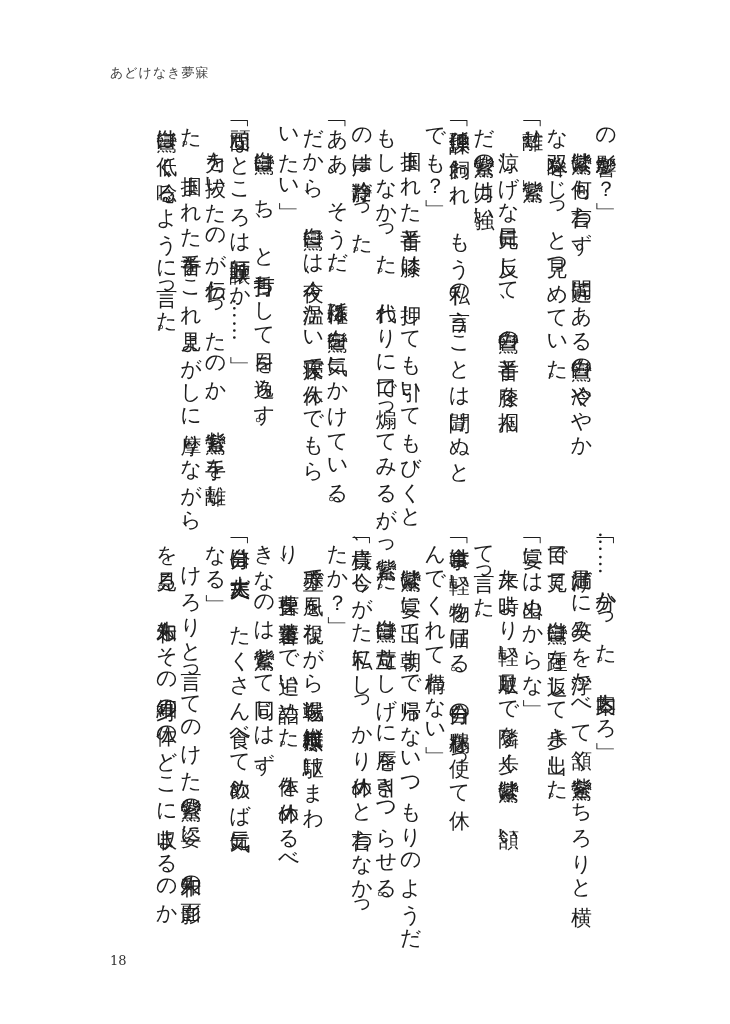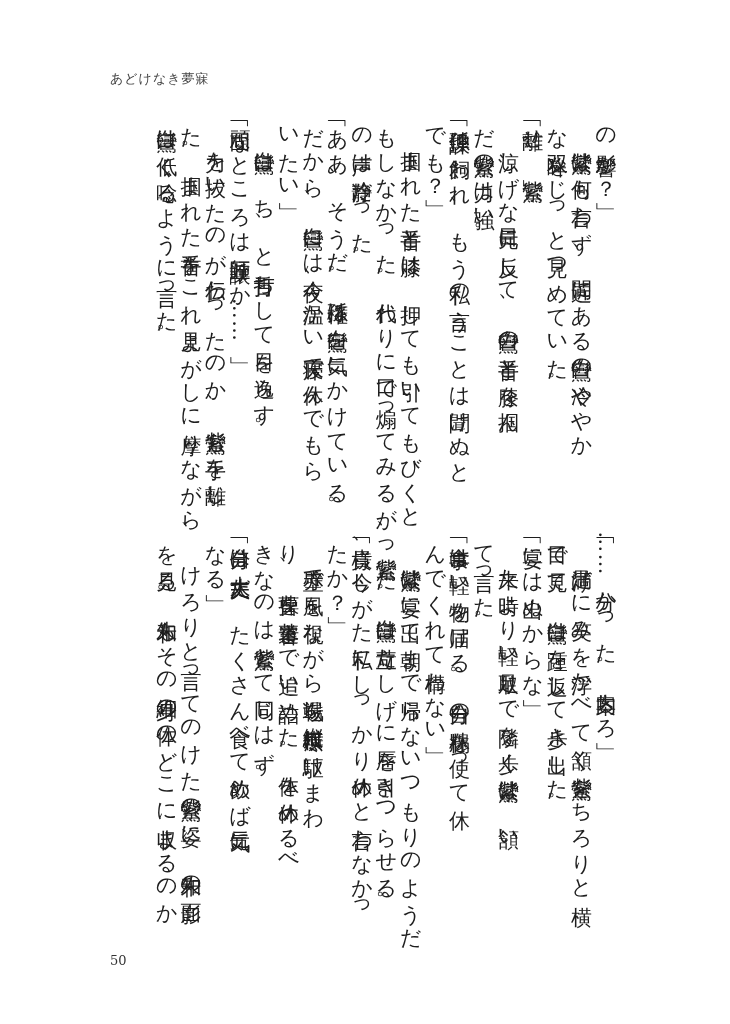--- a/index.html
+++ b/index.html
@@ -11,21 +11,21 @@
       width: 730px;
       height: 1024px;
       position: relative;
       overflow: hidden;
       font-family: "DejaVu Serif", "Liberation Serif", serif;
       color: #222222;
     }
     .running-head {
       position: absolute;
       left: 110px;
-      top: 70px;
+      top: 64px;
       font-size: 13px;
       letter-spacing: 1px;
       color: #444444;
     }
     .text-block {
       position: absolute;
       writing-mode: vertical-rl;
       font-size: 21px;
       line-height: 24.4px;
       letter-spacing: 1.3px;
@@ -97,13 +97,13 @@
   <span class="line">たか？」</span>
   <span class="line">　赤壁で風を視ながら戦場を縦横無尽に駆けまわ</span>
   <span class="line">り、曹操を華容道まで追い詰めた。体を休めるべ</span>
   <span class="line">きなのは紫鸞とて同じはず。</span>
   <span class="line">「自分は大丈夫だ。たくさん食べて飲めば元気に</span>
   <span class="line">なる」</span>
   <span class="line">　けろりと言ってのけた紫鸞の姿に、朱和の面影</span>
   <span class="line">を見る。朱和もその細身の体のどこに収まるのか</span>
 </div>
 
-<div class="page-number">50</div>
+<div class="page-number">18</div>
 
 </body></html>

